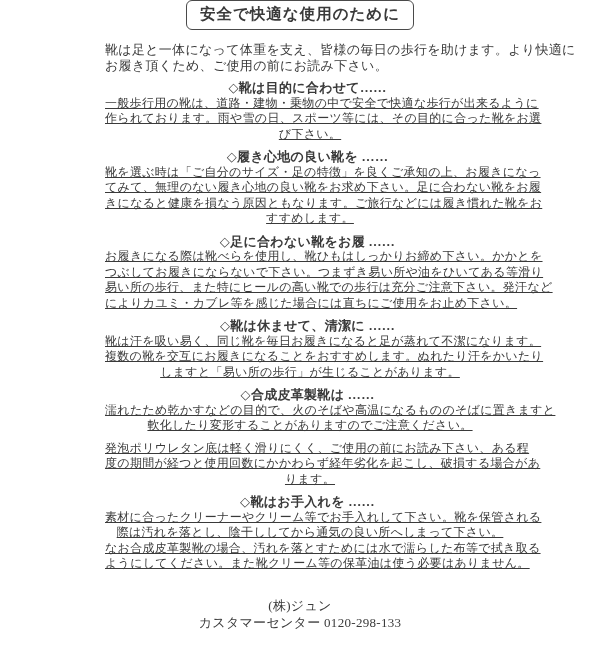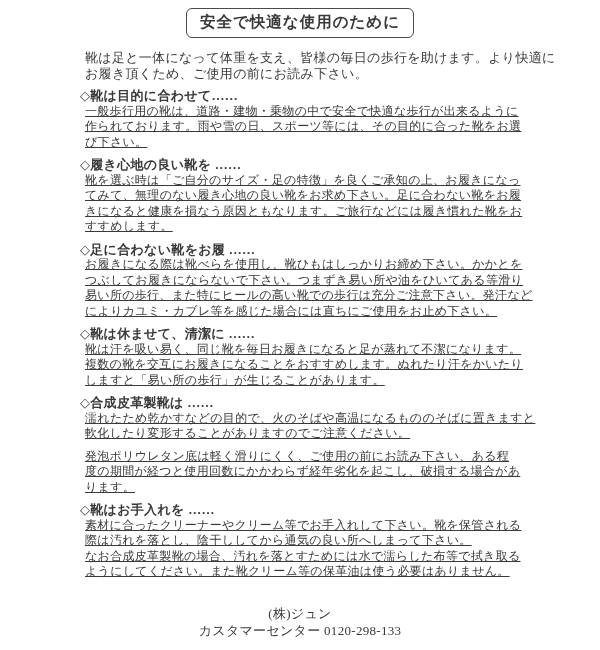--- a/index.html
+++ b/index.html
@@ -9,45 +9,45 @@
   }
   body {
     width: 600px;
     height: 650px;
     overflow: hidden;
     font-family: "Liberation Serif", "DejaVu Serif", serif;
     color: #3a3a3a;
   }
   .title-row {
     text-align: center;
-    padding-top: 8px;
   }
   .title-box {
     display: inline-block;
     border: 1.5px solid #4a4a4a;
     border-radius: 6px;
     padding: 3px 13px 4px 13px;
     font-size: 15.5px;
     font-weight: bold;
     letter-spacing: 1px;
   }
   .content {
-    margin-left: 80px;
+    margin-left: 100px;
     width: 415px;
     margin-top: 12px;
   }
   .intro {
     margin: 0 0 0 5px;
     white-space: pre;
     font-size: 13px;
     line-height: 15.5px;
     letter-spacing: 0.3px;
   }
   .sec {
     margin-top: 7px;
+    text-align: center;
   }
   .sec-heading {
     margin: 0;
     font-size: 13px;
     font-weight: bold;
     line-height: 15.5px;
     letter-spacing: 0.3px;
   }
   .sec-heading .bullet {
     font-weight: normal;

